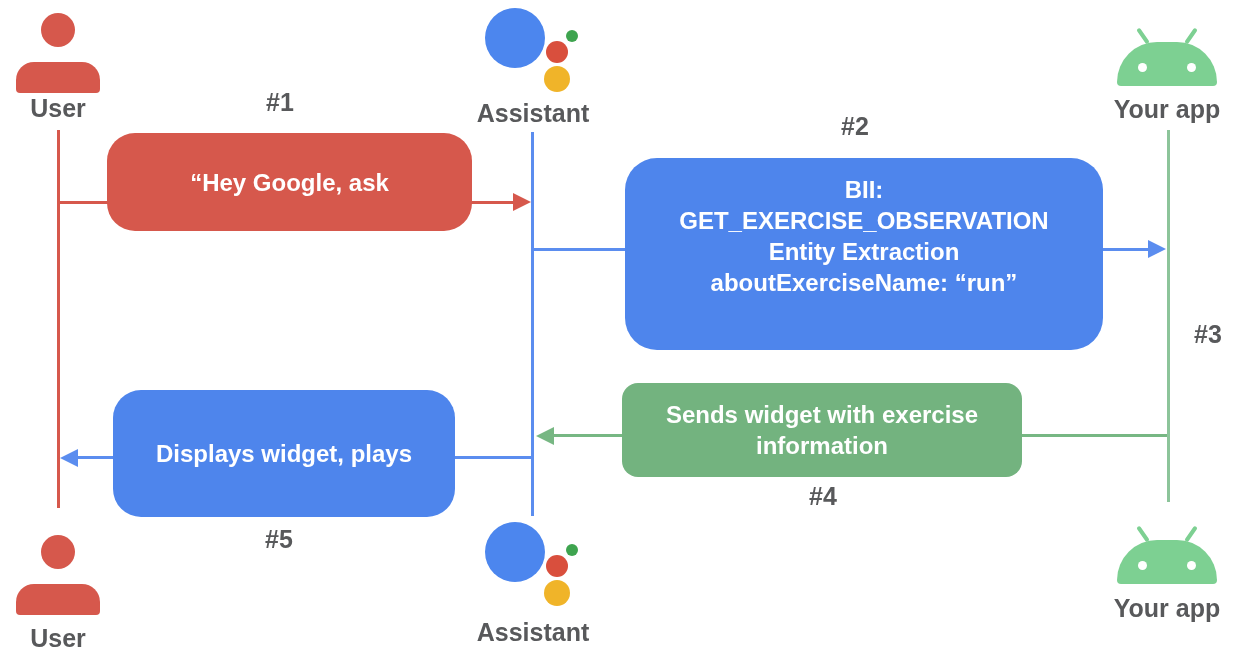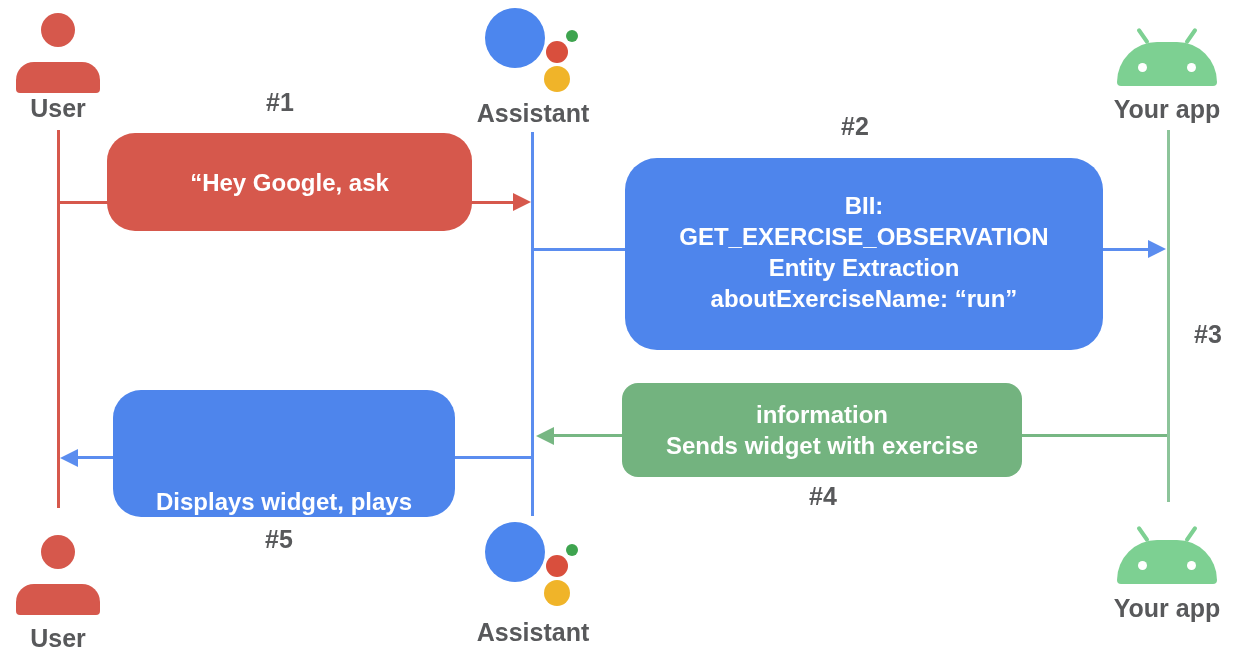--- a/index.html
+++ b/index.html
@@ -22,21 +22,21 @@
   .arrowhead.right.red{border-left:18px solid var(--red,#D6584C);}
   .arrowhead.right.blue{border-left:18px solid var(--blue-line,#5B8DEF);}
   .arrowhead.left.blue{border-right:18px solid var(--blue-line,#5B8DEF);}
   .arrowhead.left.green{border-right:18px solid var(--green-line,#6BA877);}
   
   .msgbox{position:absolute;z-index:2;display:flex;flex-direction:column;
     align-items:center;justify-content:center;box-sizing:border-box;
     color:#fff;font-weight:700;font-size:24px;line-height:31px;text-align:center;}
   .msgbox .line{display:block;}
   .box-red{background:var(--red,#D6584C);border-radius:28px;}
-  .box-blue{background:var(--blue-box,#4E85EC);justify-content:flex-end;}
+  .box-blue{background:var(--blue-box,#4E85EC);}
   .box-green{background:var(--green-box,#73B37F);border-radius:16px;}
   
   .lbl{position:absolute;z-index:3;transform:translateX(-50%);
     color:var(--label-gray,#58595B);font-weight:700;font-size:25px;white-space:nowrap;}
   
   .person{position:absolute;width:84px;height:80px;z-index:3;}
   .person .head{position:absolute;left:25px;top:0;width:34px;height:34px;
     border-radius:50%;background:var(--red,#D6584C);}
   .person .body{position:absolute;left:0;top:49px;width:84px;height:31px;
     border-radius:18px 18px 4px 4px;background:var(--red,#D6584C);}
@@ -85,22 +85,22 @@
   </div>
 
   <div class="msgbox box-blue" style="left:625px;top:158px;width:478px;height:192px;border-radius:32px;padding-bottom:36px;">
     <span class="line">BII:</span>
     <span class="line">GET_EXERCISE_OBSERVATION</span>
     <span class="line">Entity Extraction</span>
     <span class="line">aboutExerciseName: “run”</span>
   </div>
 
   <div class="msgbox box-green" style="left:622px;top:383px;width:400px;height:94px;">
+    <span class="line">Sends widget with exercise</span>
     <span class="line">information</span>
-    <span class="line">Sends widget with exercise</span>
   </div>
 
   <div class="msgbox box-blue" style="left:113px;top:390px;width:342px;height:127px;border-radius:28px;">
     <span class="line">Displays widget, plays</span>
   </div>
 
   <div class="lbl" style="left:280px;top:88px;">#1</div>
   <div class="lbl" style="left:855px;top:112px;">#2</div>
   <div class="lbl" style="left:1208px;top:320px;">#3</div>
   <div class="lbl" style="left:823px;top:482px;">#4</div>

